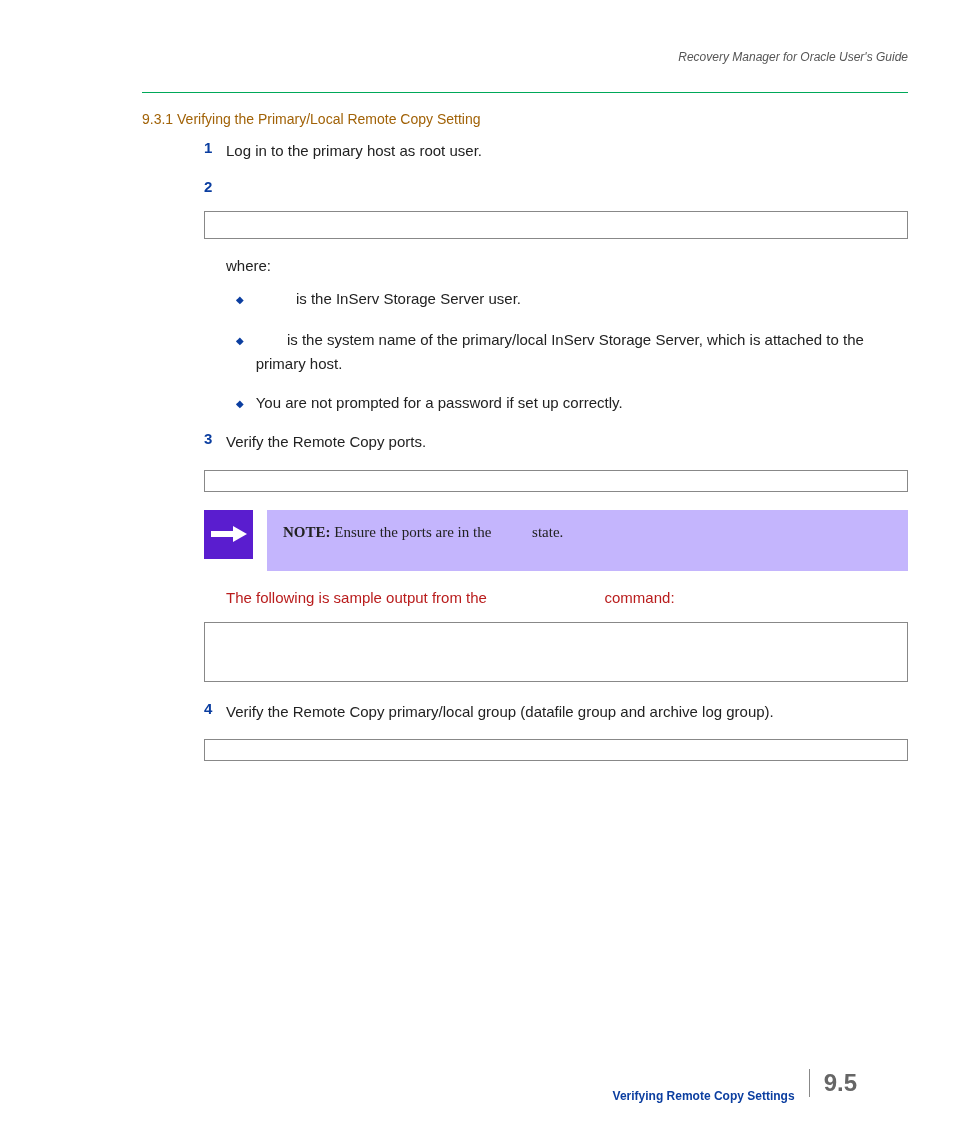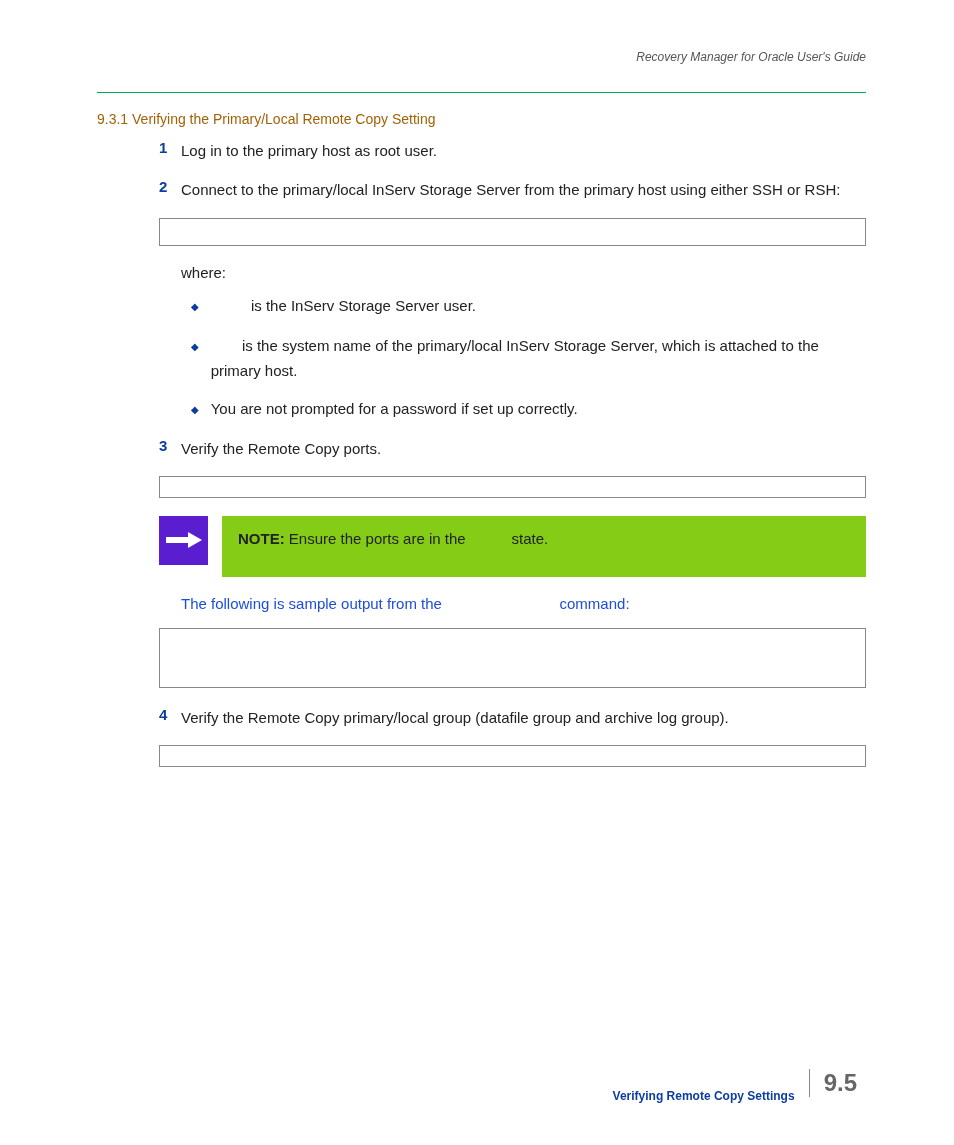--- a/index.html
+++ b/index.html
@@ -7,22 +7,23 @@
     padding: 0;
     font-family: "Segoe UI", "Helvetica Neue", Arial, sans-serif;
     background: #fff;
     color: #000;
     width: 954px;
     height: 1145px;
     position: relative;
     box-sizing: border-box;
   }
   .page {
-    padding: 50px 88px 0 97px;
+    padding: 50px 46px 0 97px;
     box-sizing: border-box;
+    margin-left: 45px;
   }
   .header-right {
     text-align: right;
     font-size: 12px;
     font-style: italic;
     color: #555;
     margin-bottom: 28px;
   }
   .hr-top {
     border: none;
@@ -122,31 +123,32 @@
     flex-shrink: 0;
     margin-right: 14px;
   }
   .note-icon svg {
     position: absolute;
     top: 50%;
     left: 50%;
     transform: translate(-50%, -50%);
   }
   .note-body {
-    background: #84cc16;
+    background: #c4b5fd;
     flex: 1;
     padding: 14px 16px 30px 16px;
     font-size: 15px;
     color: #222;
+    font-family: Liberation Serif, serif;
   }
   .note-body strong { font-weight: 700; }
   .para {
     margin: 0 0 16px 84px;
     font-size: 15px;
-    color: #1d4ed8;
+    color: #b91c1c;
   }
   .footer {
     position: absolute;
     bottom: 42px;
     right: 97px;
     display: flex;
     align-items: center;
   }
   .footer-title {
     color: #0b3ea0;
@@ -184,21 +186,20 @@
 
   <ol class="ol">
 
     <li class="ol-item">
       <span class="ol-num">1</span>
       <span class="ol-text">Log in to the primary host as root user.</span>
     </li>
 
     <li class="ol-item">
       <span class="ol-num">2</span>
-      <span class="ol-text">Connect to the primary/local InServ Storage Server from the primary host using either SSH or RSH:</span>
     </li>
   </ol>
 
   <div class="codebox"></div>
 
   <p class="where">where:</p>
 
   <ul class="sub-ul">
     <li class="sub-li">
       <span class="diamond">◆</span>

